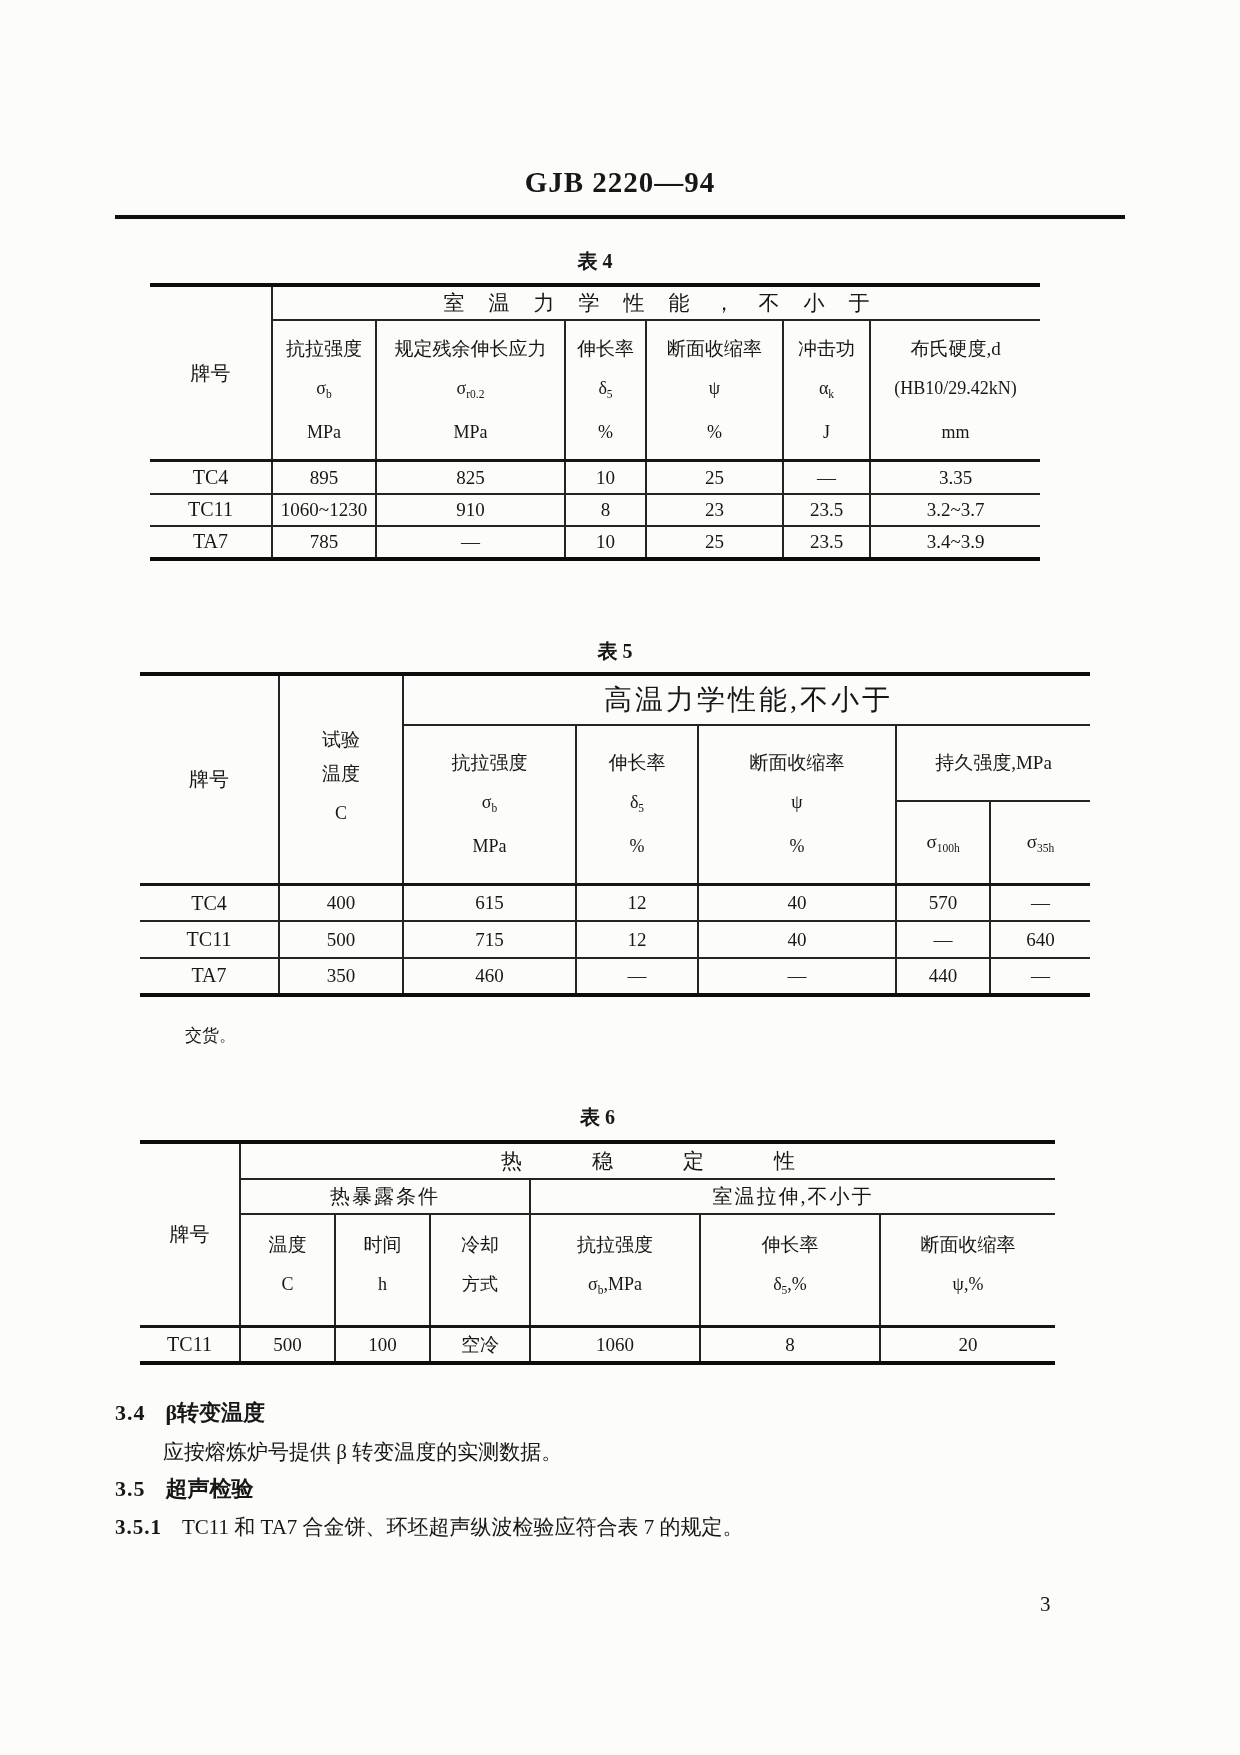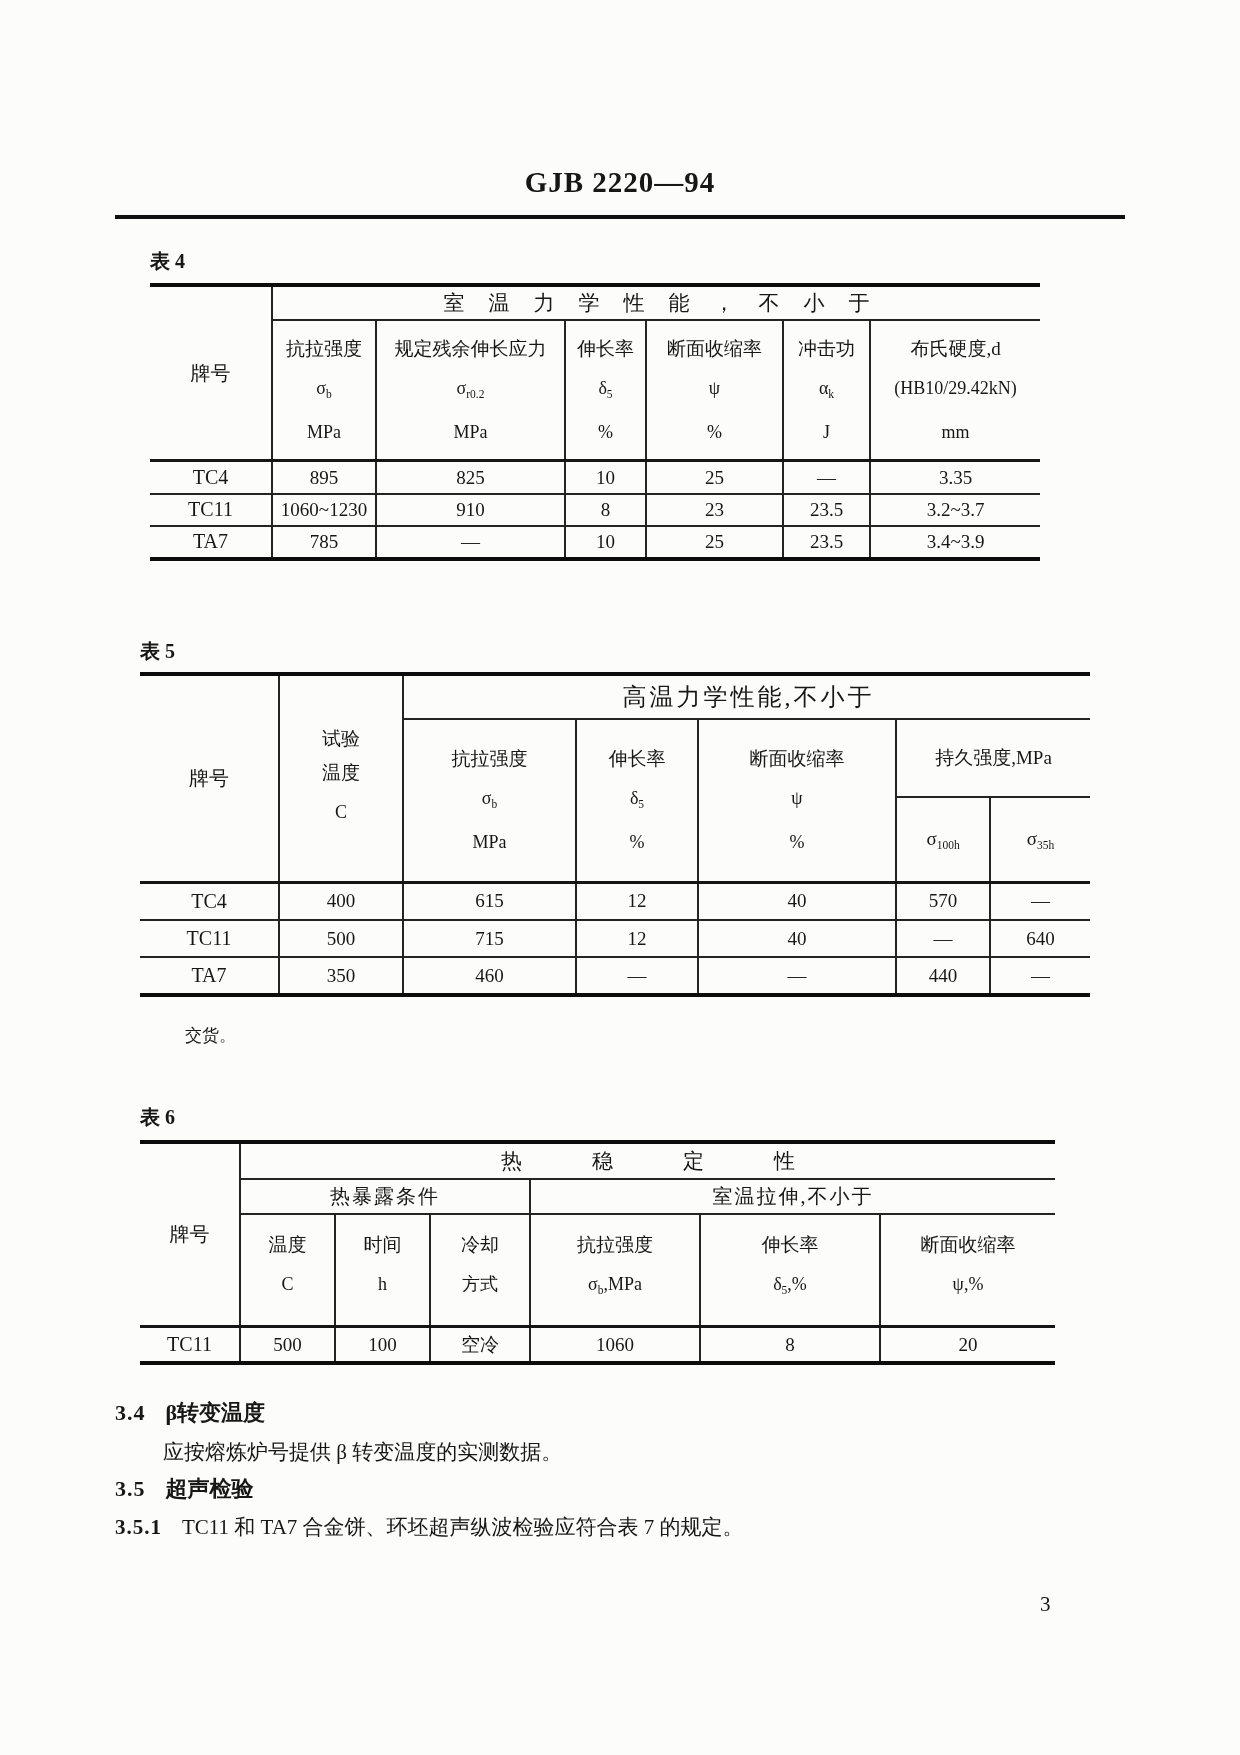--- a/index.html
+++ b/index.html
@@ -8,21 +8,21 @@
     background:#fcfcfa;color:#171717;
     font-family:"Liberation Serif","DejaVu Serif",serif;
     overflow:hidden;
   }
   
   .doc-header{
     position:absolute;top:166px;left:115px;width:1010px;
     text-align:center;font-size:29px;font-weight:bold;letter-spacing:1px;
   }
   .head-rule{position:absolute;top:215px;left:115px;width:1010px;height:4px;background:#101010;}
-  .tbl-caption{position:absolute;text-align:left;font-size:20px;font-weight:bold;}
+  .tbl-caption{position:absolute;text-align:center;font-size:20px;font-weight:bold;}
   .cap4{top:248px;left:150px;width:890px;}
   .cap5{top:638px;left:140px;width:950px;}
   .cap6{top:1104px;left:140px;width:915px;}
   .sect{position:absolute;font-size:21px;white-space:nowrap;}
   .sect .num{font-weight:bold;margin-right:20px;letter-spacing:1px;}
   .sect .ttl{font-weight:bold;}
   .s333{top:592px;left:115px;}
   .s334{top:1058px;left:115px;}
   .s34h{top:1398px;left:115px;font-size:22px;}
   .s34b{top:1438px;left:163px;}
@@ -46,21 +46,21 @@
   tr:first-child td{border-top:none;}
   tr:last-child td{border-bottom:none;}
   td:first-child{border-left:none;}
   td:last-child{border-right:none;}
   tr.hsep td{border-top:3px solid #161616;}
   .l1{font-size:19px;line-height:34px;}
   .l2{font-size:18px;line-height:44px;}
   .l3{font-size:18px;line-height:32px;}
   sub{font-size:11.5px;vertical-align:-4px;}
   .t4span{letter-spacing:24px;text-indent:24px;font-size:21px;}
-  .t5span{letter-spacing:3px;text-indent:3px;font-size:24px;}
+  .t5span{letter-spacing:3px;text-indent:3px;font-size:28px;}
   .t6span{letter-spacing:70px;text-indent:70px;font-size:21px;}
   .t6sub{letter-spacing:2px;font-size:20px;}
   .grade{font-size:20px;}
 </style>
 </head>
 <body>
 
 <div class="page">
 
   <div class="doc-header">GJB 2220—94</div>

